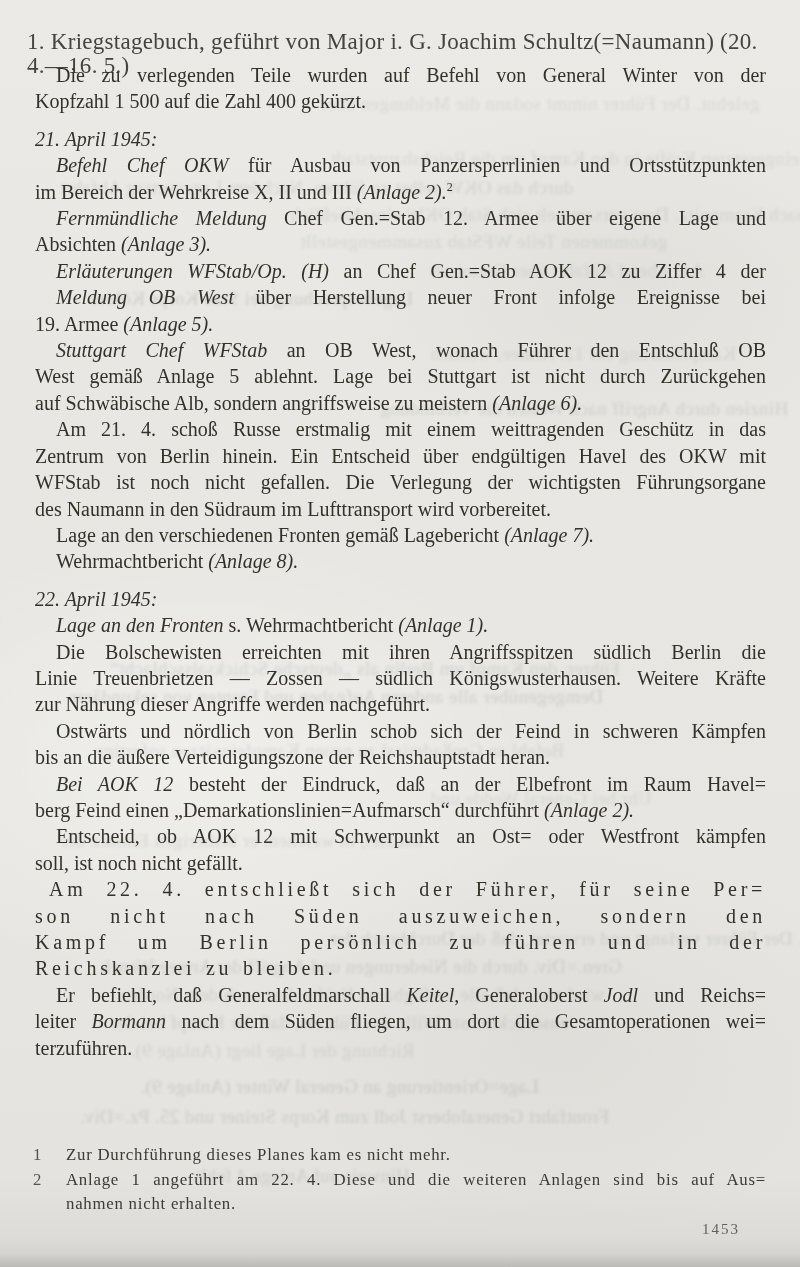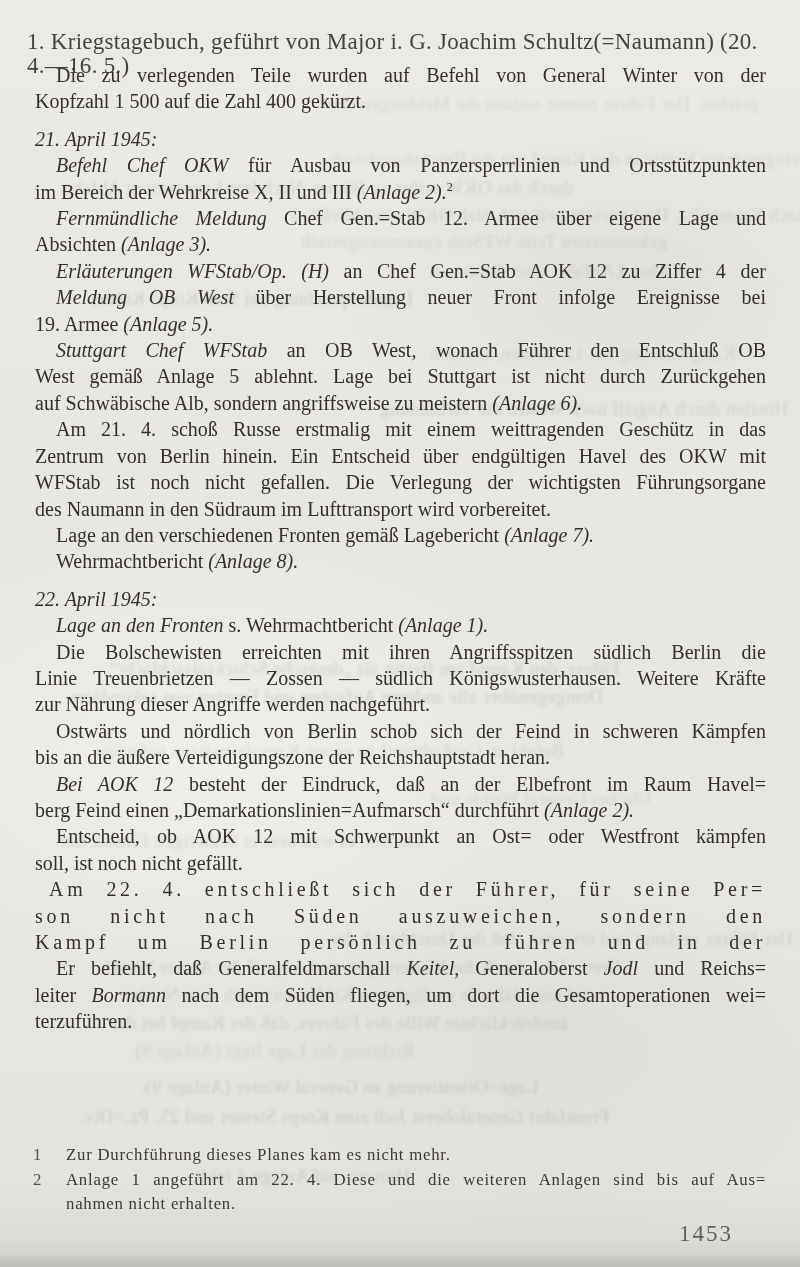--- a/index.html
+++ b/index.html
@@ -68,22 +68,22 @@
     letter-spacing: 0.045em;
   }
   .fn-row { display: flex; }
   .fn-marker { width: 33px; flex: 0 0 33px; color: #56534d; }
   .fn-text { flex: 1 1 auto; }
   .fn-text .line { text-align: justify; text-align-last: justify; min-height: 24.6px; }
   .fn-text .line.last { text-align-last: left; }
   
   .pageno {
     position: absolute; z-index: 2;
-    top: 1221px; right: 67px;
-    font-size: 23px; color: #63615c;
+    top: 1221px; right: 60px;
+    font-size: 15px; color: #63615c;
     letter-spacing: 2px;
   }
   
   .bottom-band {
     position: absolute; z-index: 3;
     left: 0; right: 0; bottom: 0; height: 13px;
     background: linear-gradient(180deg, rgba(160,159,155,0.0), rgba(150,149,145,0.35));
   }
 </style>
 </head>
@@ -175,20 +175,21 @@
         <div class="line last"><span>berg Feind einen „Demarkationslinien=Aufmarsch“ durchführt </span><span class="it">(Anlage 2).</span></div>
       </div>
       <div class="block para">
         <div class="line first"><span>Entscheid, ob AOK 12 mit Schwerpunkt an Ost= oder Westfront kämpfen</span></div>
         <div class="line last"><span>soll, ist noch nicht gefällt.</span></div>
       </div>
       <div class="block para spaced">
         <div class="line first"><span>Am 22. 4. entschließt sich der Führer, für seine Per=</span></div>
         <div class="line"><span>son nicht nach Süden auszuweichen, sondern den</span></div>
         <div class="line"><span>Kampf um Berlin persönlich zu führen und in der</span></div>
+        <div class="line last"><span>Reichskanzlei zu bleiben.</span></div>
       </div>
       <div class="block para">
         <div class="line first"><span>Er befiehlt, daß Generalfeldmarschall </span><span class="it">Keitel</span><span>, Generaloberst </span><span class="it">Jodl</span><span> und Reichs=</span></div>
         <div class="line"><span>leiter </span><span class="it">Bormann</span><span> nach dem Süden fliegen, um dort die Gesamtoperationen wei=</span></div>
         <div class="line last"><span>terzuführen.</span></div>
       </div>
     </main>
   <div class="footnotes">
       <div class="fn-row">
         <div class="fn-marker">1</div>

